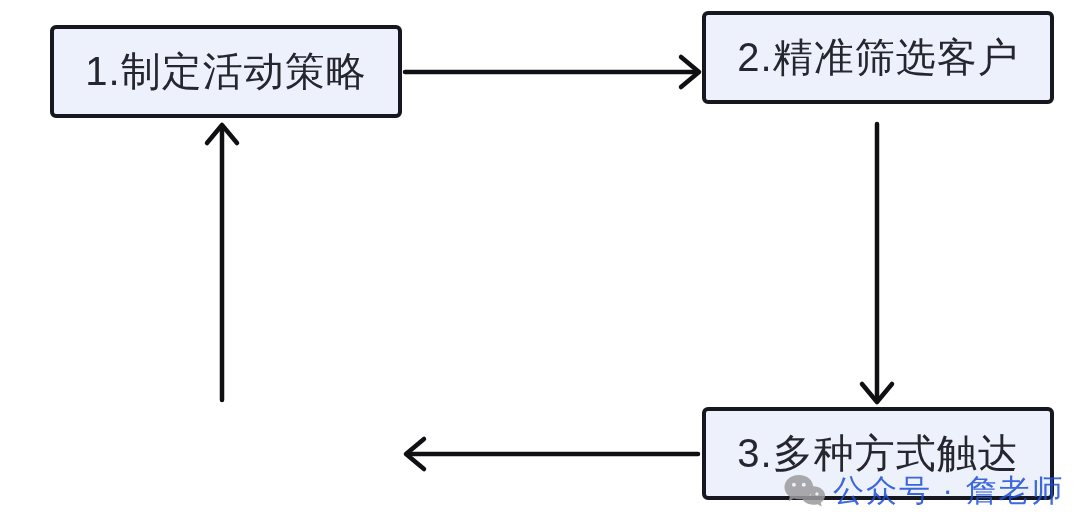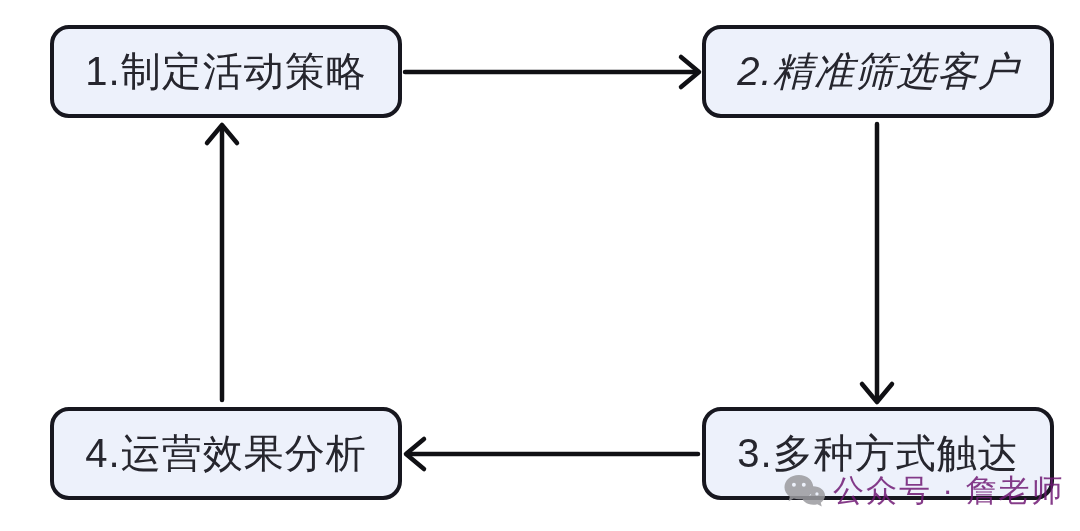--- a/index.html
+++ b/index.html
@@ -22,48 +22,48 @@
     width: 1080px;
     height: 531px;
     pointer-events: none;
   }
   .step-box {
     position: absolute;
     width: 344px;
     height: 85px;
     background: #edf1fb;
     border: 4px solid #17171f;
-    border-radius: 19px;
+    border-radius: 6px;
     display: flex;
     align-items: center;
     justify-content: center;
   }
   .step-box .label {
     font-size: 40px;
     color: #26262e;
     letter-spacing: 1px;
     white-space: nowrap;
   }
   .box-1 { left: 50px;  top: 25px;  }
-  .box-2 { left: 702px; top: 25px; font-style: italic;  }
+  .box-2 { left: 702px; top: 11px;  }
   .box-3 { left: 702px; top: 407px; text-align: center; }
   .box-4 { left: 50px;  top: 407px; }
   .watermark {
     position: absolute;
     left: 781px;
     top: 470px;
     display: flex;
     align-items: center;
     gap: 6px;
     z-index: 5;
     opacity: 0.85;
   }
   .watermark .wm-text {
     font-size: 31px;
-    color: #701a75;
+    color: #1d4ed8;
     letter-spacing: 2px;
     white-space: nowrap;
   }
 </style>
 </head>
 <body>
 
 <div class="canvas">
 
   <svg class="arrows-layer" viewBox="0 0 1080 531" xmlns="http://www.w3.org/2000/svg">
@@ -92,23 +92,20 @@
   </div>
 
   <div class="step-box box-2">
     <span class="label">2.精准筛选客户</span>
   </div>
 
   <div class="step-box box-3">
     <span class="label">3.多种方式触达</span>
   </div>
 
-  <div class="step-box box-4">
-    <span class="label">4.运营效果分析</span>
-  </div>
 
   <div class="watermark">
     <svg width="46" height="37" viewBox="0 0 44 36" xmlns="http://www.w3.org/2000/svg">
       <g fill="#9b9b9f" fill-rule="evenodd">
         <path d="M17 2 C9 2 3 7.3 3 13.8 c0 3.7 2 7 5.2 9.2 L7 27.5 l5 -2.6 c1.6 .4 3.3 .7 5 .7 c8 0 14 -5.3 14 -11.8 C31 7.3 25 2 17 2 Z
                  M12.2 13.4 a1.9 1.9 0 1 1 0 -3.8 a1.9 1.9 0 0 1 0 3.8 Z
                  M21.8 13.4 a1.9 1.9 0 1 1 0 -3.8 a1.9 1.9 0 0 1 0 3.8 Z"></path>
         <path d="M31 13 c-6.3 0 -11.5 4 -11.5 9 c0 5 5.2 9 11.5 9 c1.4 0 2.8 -.2 4 -.6 l4.3 2.2 l-1 -3.7 c2.5 -1.6 4.2 -4.1 4.2 -6.9 c0 -5 -5.2 -9 -11.5 -9 Z
                  M27.4 22 a1.6 1.6 0 1 1 0 -3.2 a1.6 1.6 0 0 1 0 3.2 Z
                  M34.6 22 a1.6 1.6 0 1 1 0 -3.2 a1.6 1.6 0 0 1 0 3.2 Z"></path>

